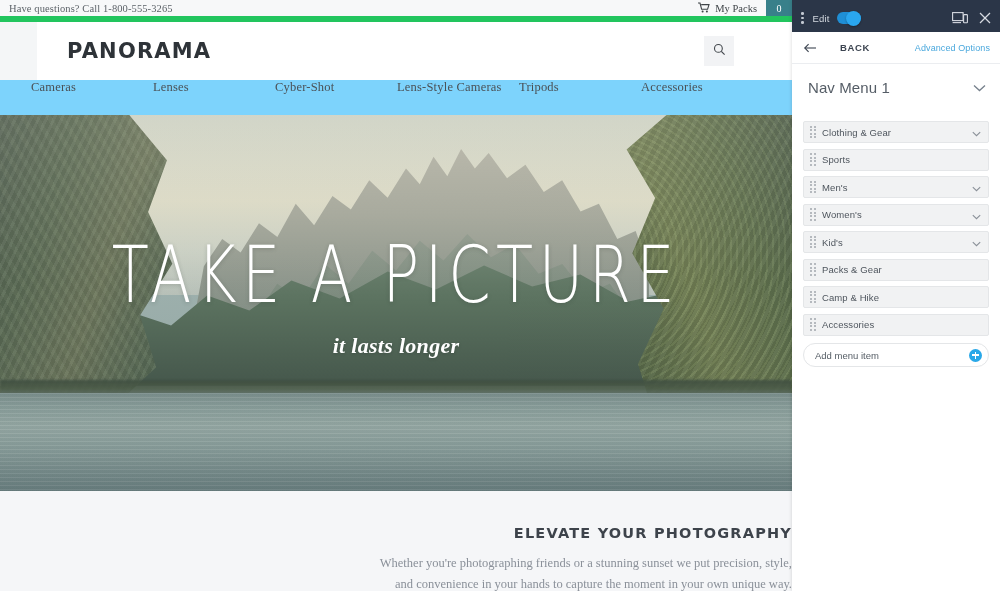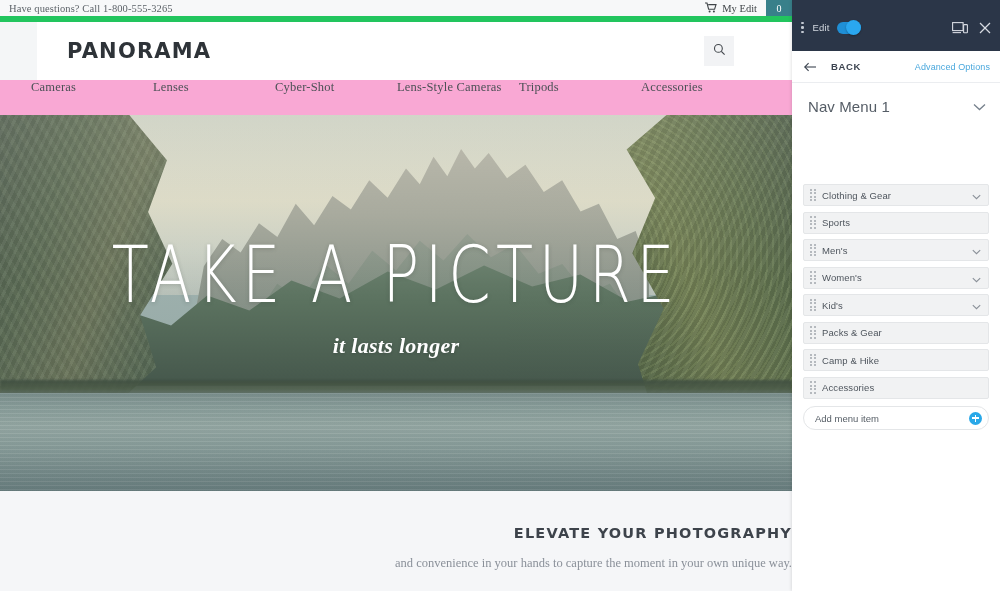--- a/index.html
+++ b/index.html
@@ -75,21 +75,21 @@
     transform: translateY(-50%);
     width: 30px; height: 30px;
     background: #f2f3f5;
     display: flex; align-items: center; justify-content: center;
     cursor: pointer;
   }
 
   
   .nav-row {
     height: 35px;
-    background: #f9a8d4;
+    background: #7dd3fc;
     display: flex; align-items: flex-start;
     padding-left: 31px;
   }
   .nav-item {
     font-family: "Liberation Serif", serif;
     font-size: 12.5px;
     color: #4a5055;
     width: 122px;
     cursor: pointer;
     letter-spacing: .2px;
@@ -237,21 +237,21 @@
 
   
   .panel {
     position: absolute; right: 0; top: 0;
     width: 208px; height: 591px;
     background: #ffffff;
     box-shadow: -1px 0 3px rgba(0,0,0,.10);
     display: flex; flex-direction: column;
   }
   .panel-topbar {
-    height: 51px;
+    height: 32px;
     background: #2b3648;
     display: flex; align-items: center;
     padding: 4px 9px 0 7px;
     gap: 7px;
   }
   .kebab { display: flex; flex-direction: column; gap: 2px; padding: 3px 2px; cursor: pointer; }
   .kebab i { width: 2.5px; height: 2.5px; border-radius: 50%; background: #c3c9d2; display: block; }
   .edit-label {
     font-size: 9.5px; color: #d3d8df; letter-spacing: .2px;
   }
@@ -268,40 +268,40 @@
   .panel-topbar-right { margin-left: auto; display: flex; align-items: center; gap: 11px; }
   .icon-btn { cursor: pointer; display: flex; align-items: center; }
 
   .panel-subbar {
     height: 32px;
     background: #ffffff;
     border-bottom: 1px solid #ebedf0;
     display: flex; align-items: center;
     padding: 0 10px 0 12px;
   }
-  .back-btn { display: flex; align-items: center; gap: 14px; cursor: pointer; }
+  .back-btn { display: flex; align-items: center; gap: 23px; cursor: pointer; }
   .back-label {
     font-size: 9.5px; font-weight: 700; letter-spacing: .6px; color: #3c4450;
   }
   .adv-link {
     margin-left: auto;
     font-size: 9px; color: #4aa8dd; cursor: pointer; letter-spacing: .1px;
   }
 
   .menu-head {
     display: flex; align-items: center;
     padding: 14px 14px 10px 16px;
     cursor: pointer;
   }
   .menu-head-title {
     font-size: 15px; color: #555d66; font-weight: 400; letter-spacing: .1px;
   }
   .menu-head .chev { margin-left: auto; }
 
-  .menu-list { padding: 15px 11px; display: flex; flex-direction: column; gap: 5.5px; margin-top: 44px; }
+  .menu-list { padding: 15px 11px; display: flex; flex-direction: column; gap: 5.5px; }
   .menu-item {
     height: 22px;
     background: #f1f2f3;
     border: 1px solid #e4e6e8;
     border-radius: 2px;
     display: flex; align-items: center;
     padding: 0 7px 0 6px;
     cursor: pointer;
   }
   .drag-handle {
@@ -348,21 +348,21 @@
       <div class="utility-phone">Have questions? Call 1-800-555-3265</div>
       <div class="utility-right">
         <div class="cart-link">
           <span class="cart-icon">
             <svg width="12" height="11" viewBox="0 0 12 11">
               <path d="M0 1h2l1.6 6.2h6L11 2.6H3.2" fill="none" stroke="#3f4448" stroke-width="1.1"></path>
               <circle cx="4.6" cy="9.6" r="1" fill="#3f4448"></circle>
               <circle cx="8.9" cy="9.6" r="1" fill="#3f4448"></circle>
             </svg>
           </span>
-          <span>My Edit</span>
+          <span>My Packs</span>
         </div>
         <div class="cart-count">0</div>
       </div>
     </div>
 
     <div class="brand-row">
       <div class="brand">PANORAMA</div>
       <div class="search-btn">
         <span>
           <svg width="13" height="13" viewBox="0 0 13 13">
@@ -399,20 +399,21 @@
       </div>
       <div class="hero-copy">
         <div class="hero-title">TAKE A PICTURE</div>
         <div class="hero-sub">it lasts longer</div>
       </div>
     </div>
 
     <div class="section">
       <div class="section-title">ELEVATE YOUR PHOTOGRAPHY</div>
       <div class="section-body">
+        <div>Whether you're photographing friends or a stunning sunset we put precision, style,</div>
         <div>and convenience in your hands to capture the moment in your own unique way.</div>
       </div>
     </div>
   </div>
 
   <div class="panel">
 
     <div class="panel-topbar">
       <div class="kebab">
         <i></i>

